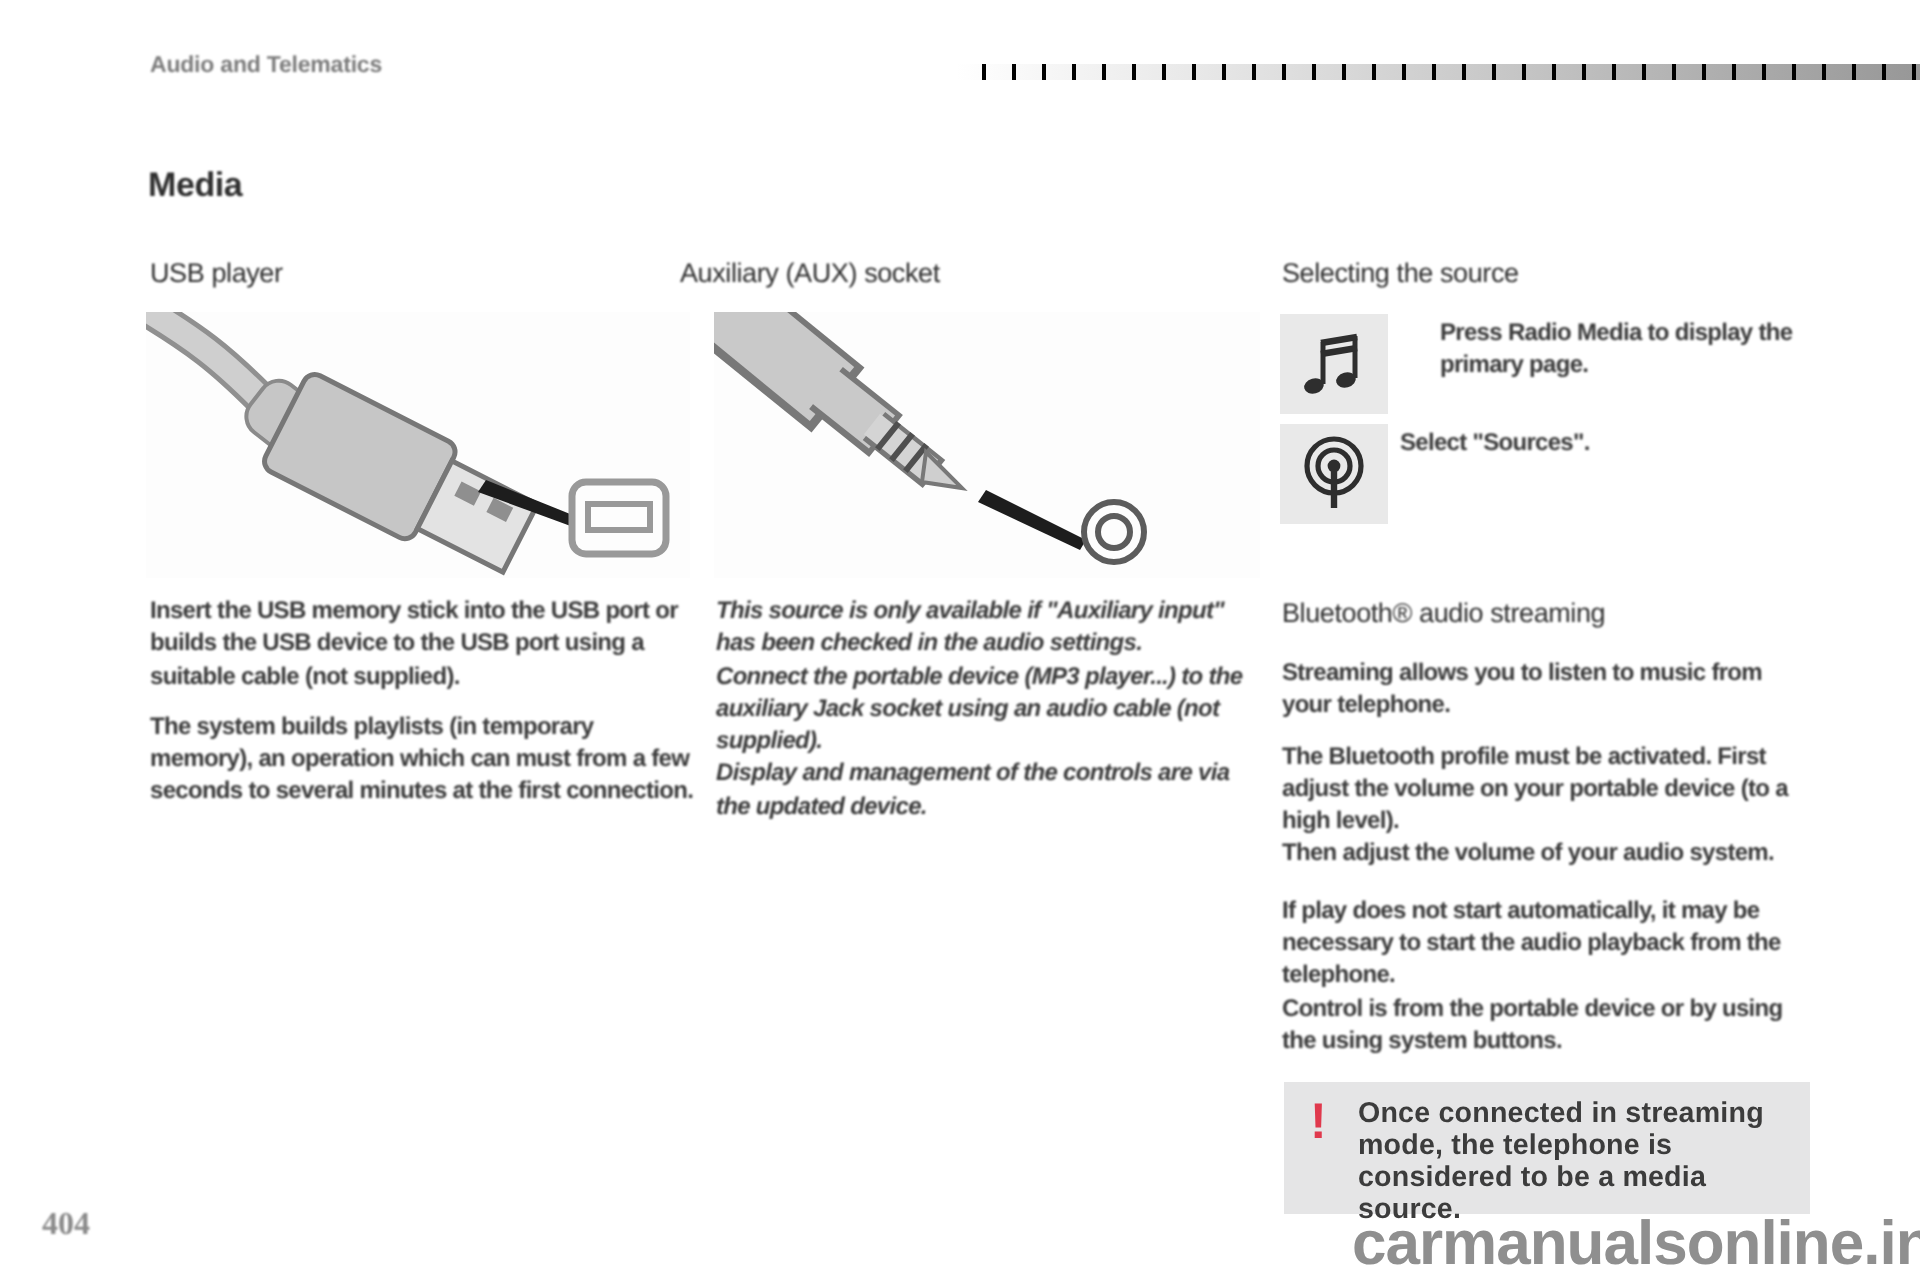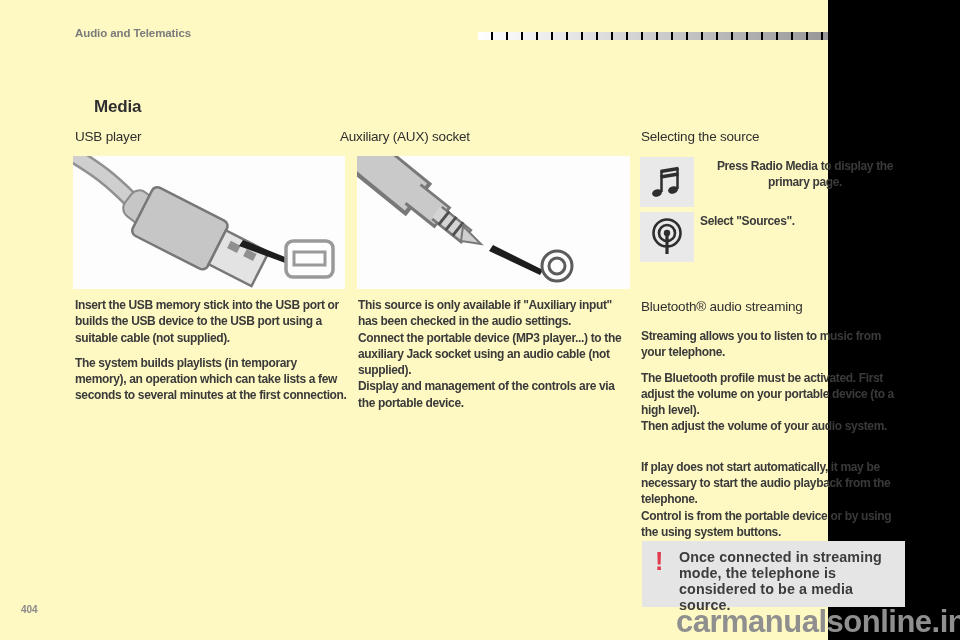--- a/index.html
+++ b/index.html
@@ -1,18 +1,18 @@
 <!DOCTYPE html>
 <html><head>
 <meta charset="utf-8">
 <style>
   * { margin: 0; padding: 0; box-sizing: border-box; }
   html, body { width: 960px; height: 640px; background: #000; overflow: hidden; }
   body { font-family: "Liberation Sans", sans-serif; }
-  #page { position: relative; width: 828px; height: 640px; background: #fef9c3; }
+  #page { position: relative; width: 960px; height: 640px; background: #ffffff; }
 
   .scan { filter: blur(0.55px); }
   .scan-img { filter: blur(0.35px); }
 
   .hdr-title {
     position: absolute; left: 75px; top: 27px;
     font-size: 11.5px; font-weight: 700; color: #7b7b7b;
     letter-spacing: -0.1px;
   }
   .dashbar {
@@ -35,21 +35,21 @@
     position: absolute; background: #fdfdfd;
   }
   .imgbox svg { display: block; width: 100%; height: 100%; }
 
   .col-text { position: absolute; }
   .col-text p {
     font-size: 12px; font-weight: 700; color: #3a3a3a;
     line-height: 16.3px; letter-spacing: -0.35px;
   }
   .gap-sm { margin-top: 9px; }
-  .gap-md { margin-top: 24px; }
+  .gap-md { margin-top: 12px; }
   .gap-lg { }
 
   .icon-row-box {
     position: absolute; width: 54px; height: 50px; background: #e9e9e9;
   }
   .icon-row-text {
     position: absolute; width: 210px;
     font-size: 12px; font-weight: 700; color: #3a3a3a;
     line-height: 16.3px; letter-spacing: -0.35px;
   }
@@ -63,37 +63,37 @@
     font-size: 25px; font-weight: 700; color: #e0394d;
     font-family: "Liberation Sans", sans-serif;
   }
   .warnbox .warntext {
     font-size: 14.3px; font-weight: 700; color: #3c3c3c; line-height: 16px;
     letter-spacing: 0.1px;
   }
 
   .pagenum {
     position: absolute; left: 21px; top: 604px;
-    font-size: 10px; font-weight: 700; color: #8a8a8a;
+    font-size: 16px; font-weight: 700; color: #8a8a8a; font-family: Liberation Serif, serif;
   }
   .watermark {
     position: absolute; left: 676px; top: 604px;
     font-size: 31px; font-weight: 700; color: #8f8f8f;
     letter-spacing: -0.5px;
   }
 </style>
 </head>
 <body>
 
 <div id="page">
 
   <div class="hdr-title scan">Audio and Telematics</div>
   <div class="dashbar"></div>
 
-  <div class="h1 scan" style="left:74px; top:97px;margin-left:20px;">Media</div>
+  <div class="h1 scan" style="left:74px; top:83px;">Media</div>
   <div class="h2 scan" style="left:75px; top:129px;">USB player</div>
 
   <div class="imgbox scan-img" style="left:73px; top:156px; width:272px; height:133px;">
     <svg viewBox="0 0 272 133">
       <path d="M -8 -6 C 26 14, 38 24, 58 44" stroke="#909090" stroke-width="17" fill="none"></path>
       <path d="M -8 -6 C 26 14, 38 24, 58 44" stroke="#cfcfcf" stroke-width="12" fill="none"></path>
       <g transform="rotate(38 68 52)">
         <rect x="52" y="37" width="32" height="30" rx="10" fill="#c6c6c6" stroke="#8a8a8a" stroke-width="2"></rect>
       </g>
       <g transform="rotate(27 110 75)">
@@ -103,21 +103,21 @@
         <rect x="175" y="62" width="11" height="8" fill="#8f8f8f"></rect>
       </g>
       <polygon points="166,90 170,84 217,103 215,108" fill="#1d1d1d"></polygon>
       <rect x="213" y="85" width="47" height="36" rx="7" fill="#fdfdfd" stroke="#999" stroke-width="3.5"></rect>
       <rect x="221" y="96" width="31" height="13" fill="#fdfdfd" stroke="#999" stroke-width="3"></rect>
     </svg>
   </div>
 
   <div class="col-text scan" style="left:75px; top:297px; width:273px;">
     <p>Insert the USB memory stick into the USB port or builds the USB device to the USB port using a suitable cable (not supplied).</p>
-    <p class="gap-sm">The system builds playlists (in temporary memory), an operation which can take lists a few seconds to several minutes at the first connection.</p>
+    <p class="gap-sm">The system builds playlists (in temporary memory), an operation which can must from a few seconds to several minutes at the first connection.</p>
   </div>
 
   <div class="h2 scan" style="left:340px; top:129px;">Auxiliary (AUX) socket</div>
 
   <div class="imgbox scan-img" style="left:357px; top:156px; width:273px; height:133px;">
     <svg viewBox="0 0 273 133">
       <path d="M -12 -16 L 62 44" stroke="#787878" stroke-width="42" fill="none"></path>
       <path d="M -13 -18 L 59 41" stroke="#c9c9c9" stroke-width="35" fill="none"></path>
       <path d="M 56 38 L 86 62" stroke="#787878" stroke-width="27" fill="none"></path>
       <path d="M 55 37 L 84 60" stroke="#c9c9c9" stroke-width="21" fill="none"></path>
@@ -126,39 +126,39 @@
       <path d="M 92.3 55.4 L 81.7 68.6" stroke="#4f4f4f" stroke-width="3"></path>
       <path d="M 99.3 60.9 L 88.7 74.1" stroke="#4f4f4f" stroke-width="3"></path>
       <path d="M 106.3 66.4 L 95.7 79.6" stroke="#4f4f4f" stroke-width="3"></path>
       <polygon points="106,70 124,88 104,85" fill="#cfcfcf" stroke="#787878" stroke-width="2"></polygon>
       <polygon points="132,95 136,89 186,114 183,119" fill="#1d1d1d"></polygon>
       <circle cx="200" cy="110" r="15" fill="#fdfdfd" stroke="#5c5c5c" stroke-width="3"></circle>
       <circle cx="200" cy="110" r="8" fill="#fdfdfd" stroke="#5c5c5c" stroke-width="3"></circle>
     </svg>
   </div>
 
-  <div class="col-text scan" style="left:358px; top:297px; width:273px;">
+  <div class="col-text scan" style="left:358px; top:297px; width:273px;font-style:italic;">
     <p>This source is only available if "Auxiliary input" has been checked in the audio settings.</p>
     <p class="gap-lg">Connect the portable device (MP3 player...) to the auxiliary Jack socket using an audio cable (not supplied).</p>
-    <p>Display and management of the controls are via the portable device.</p>
+    <p>Display and management of the controls are via the updated device.</p>
   </div>
 
   <div class="h2 scan" style="left:641px; top:129px;">Selecting the source</div>
 
   <div class="icon-row-box scan-img" style="left:640px; top:157px;">
     <svg viewBox="0 0 54 50">
       <ellipse cx="17" cy="36" rx="5" ry="3.7" transform="rotate(-15 17 36)" fill="#2e2e2e"></ellipse>
       <ellipse cx="33" cy="33" rx="5" ry="3.7" transform="rotate(-15 33 33)" fill="#2e2e2e"></ellipse>
       <path d="M21.5 35 V 14" stroke="#2e2e2e" stroke-width="2.5" fill="none"></path>
       <path d="M37.5 32 V 11" stroke="#2e2e2e" stroke-width="2.5" fill="none"></path>
       <path d="M20.5 14.5 L38.5 11.5" stroke="#2e2e2e" stroke-width="3.4" fill="none"></path>
       <path d="M20.5 20 L38.5 17" stroke="#2e2e2e" stroke-width="3.4" fill="none"></path>
     </svg>
   </div>
-  <div class="icon-row-text scan" style="left:700px; top:158px;text-align:center;">
+  <div class="icon-row-text scan" style="left:720px; top:158px;">
     <span>Press </span><span style="font-weight:700;">Radio Media</span><span> to display the primary page.</span>
   </div>
 
   <div class="icon-row-box scan-img" style="left:640px; top:212px;">
     <svg viewBox="0 0 54 50">
       <circle cx="27" cy="21" r="13.5" fill="none" stroke="#2e2e2e" stroke-width="2.6"></circle>
       <circle cx="27" cy="21" r="8" fill="none" stroke="#2e2e2e" stroke-width="2.6"></circle>
       <circle cx="27" cy="21" r="3.2" fill="#2e2e2e"></circle>
       <path d="M27 23 L27 42" stroke="#2e2e2e" stroke-width="3.2"></path>
     </svg>

